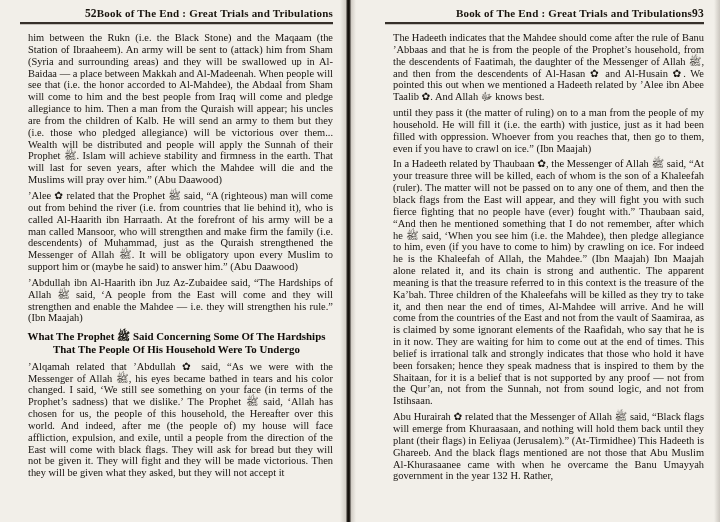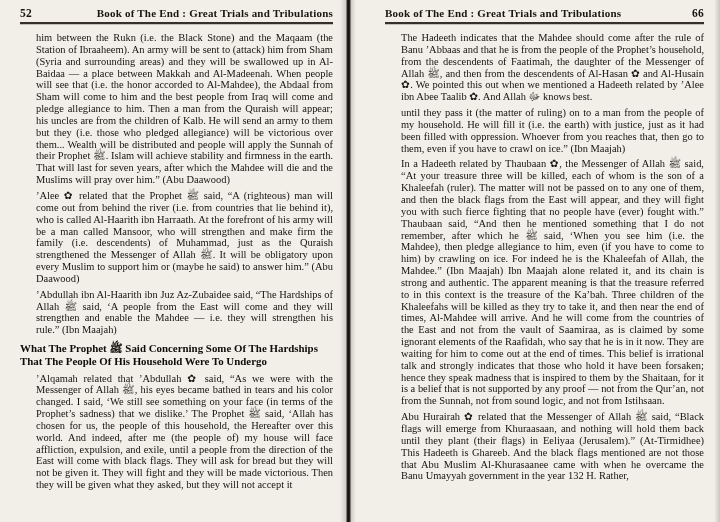--- a/index.html
+++ b/index.html
@@ -11,40 +11,39 @@
   .spread {
     position: relative; width: 720px; height: 522px;
     background: #f2efe9;
     display: flex;
   }
   .page { box-sizing: border-box; position: relative; }
   .page-left  { width: 348px; padding: 7px 15px 0 20px; }
   .page-right { width: 372px; padding: 7px 16px 0 37px; }
 
   .page-header {
-    display: flex; justify-content: space-between; align-items: baseline;
+    display: flex; justify-content: flex-end; align-items: baseline;
     font-size: 11px; font-weight: bold; color: #19150f;
     letter-spacing: 0.2px;
-    gap: 9px;
   }
   .header-rule {
     height: 2px; background: #36302a;
     margin-top: 3px; margin-bottom: 8px;
     box-shadow: 0 1px 0 rgba(60,52,44,0.25);
   }
   .page-number { font-size: 11.5px; }
 
   .body-text {
     font-size: 10.45px; line-height: 11.85px;
     color: #17130f; text-align: justify;
   }
-  .body-text p { margin: 0 0 4px 16px; }
+  .body-text p { margin: 0 0 4px 8px; }
   .section-heading {
     font-weight: bold; font-size: 10.9px; line-height: 13.2px;
-    margin: 6px 0 4px 0; color: #0f0c08; text-align: left;
+    margin: 6px 0 4px 0; color: #0f0c08; text-align: center;
   }
 
   .gutter-shadow {
     position: absolute; left: 340px; top: 0; width: 16px; height: 522px;
     background: linear-gradient(to right,
       rgba(120,110,98,0) 0%, rgba(120,110,98,0.25) 35%,
       #14100c 48%, #14100c 58%,
       rgba(120,110,98,0.25) 72%, rgba(120,110,98,0) 100%);
     pointer-events: none;
   }
@@ -70,21 +69,21 @@
       <p>’Alee ✿ related that the Prophet ﷺ said, “A (righteous) man will come out from behind the river (i.e. from countries that lie behind it), who is called Al-Haarith ibn Harraath. At the forefront of his army will be a man called Mansoor, who will strengthen and make firm the family (i.e. descendents) of Muhammad, just as the Quraish strengthened the Messenger of Allah ﷺ. It will be obligatory upon every Muslim to support him or (maybe he said) to answer him.” (Abu Daawood)</p>
       <p>’Abdullah ibn Al-Haarith ibn Juz Az-Zubaidee said, “The Hardships of Allah ﷺ said, ‘A people from the East will come and they will strengthen and enable the Mahdee — i.e. they will strengthen his rule.” (Ibn Maajah)</p>
       <div class="section-heading">What The Prophet ﷺ Said Concerning Some Of The Hardships That The People Of His Household Were To Undergo</div>
       <p>’Alqamah related that ’Abdullah ✿ said, “As we were with the Messenger of Allah ﷺ, his eyes became bathed in tears and his color changed. I said, ‘We still see something on your face (in terms of the Prophet’s sadness) that we dislike.’ The Prophet ﷺ said, ‘Allah has chosen for us, the people of this household, the Hereafter over this world. And indeed, after me (the people of) my house will face affliction, expulsion, and exile, until a people from the direction of the East will come with black flags. They will ask for bread but they will not be given it. They will fight and they will be made victorious. Then they will be given what they asked, but they will not accept it</p>
     </div>
   </div>
 
   <div class="page page-right">
     <div class="page-header">
       <span>Book of The End : Great Trials and Tribulations</span>
-      <span class="page-number">66</span>
+      <span class="page-number">93</span>
     </div>
     <div class="header-rule"></div>
     <div class="body-text">
       <p>The Hadeeth indicates that the Mahdee should come after the rule of Banu ’Abbaas and that he is from the people of the Prophet’s household, from the descendents of Faatimah, the daughter of the Messenger of Allah ﷺ, and then from the descendents of Al-Hasan ✿ and Al-Husain ✿. We pointed this out when we mentioned a Hadeeth related by ’Alee ibn Abee Taalib ✿. And Allah ﷻ knows best.</p>
       <p>until they pass it (the matter of ruling) on to a man from the people of my household. He will fill it (i.e. the earth) with justice, just as it had been filled with oppression. Whoever from you reaches that, then go to them, even if you have to crawl on ice.” (Ibn Maajah)</p>
       <p>In a Hadeeth related by Thaubaan ✿, the Messenger of Allah ﷺ said, “At your treasure three will be killed, each of whom is the son of a Khaleefah (ruler). The matter will not be passed on to any one of them, and then the black flags from the East will appear, and they will fight you with such fierce fighting that no people have (ever) fought with.” Thaubaan said, “And then he mentioned something that I do not remember, after which he ﷺ said, ‘When you see him (i.e. the Mahdee), then pledge allegiance to him, even (if you have to come to him) by crawling on ice. For indeed he is the Khaleefah of Allah, the Mahdee.” (Ibn Maajah) Ibn Maajah alone related it, and its chain is strong and authentic. The apparent meaning is that the treasure referred to in this context is the treasure of the Ka’bah. Three children of the Khaleefahs will be killed as they try to take it, and then near the end of times, Al-Mahdee will arrive. And he will come from the countries of the East and not from the vault of Saamiraa, as is claimed by some ignorant elements of the Raafidah, who say that he is in it now. They are waiting for him to come out at the end of times. This belief is irrational talk and strongly indicates that those who hold it have been forsaken; hence they speak madness that is inspired to them by the Shaitaan, for it is a belief that is not supported by any proof — not from the Qur’an, not from the Sunnah, not from sound logic, and not from Istihsaan.</p>
       <p>Abu Hurairah ✿ related that the Messenger of Allah ﷺ said, “Black flags will emerge from Khuraasaan, and nothing will hold them back until they plant (their flags) in Eeliyaa (Jerusalem).” (At-Tirmidhee) This Hadeeth is Ghareeb. And the black flags mentioned are not those that Abu Muslim Al-Khurasaanee came with when he overcame the Banu Umayyah government in the year 132 H. Rather,</p>
     </div>
   </div>
 

